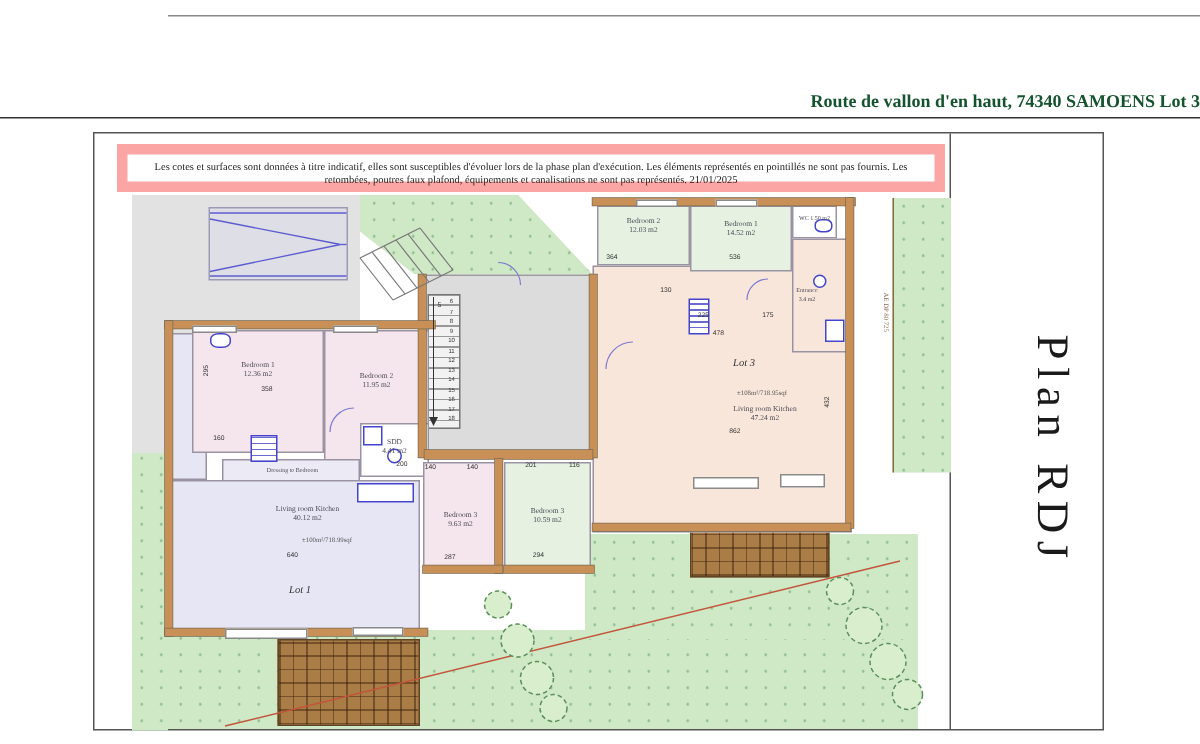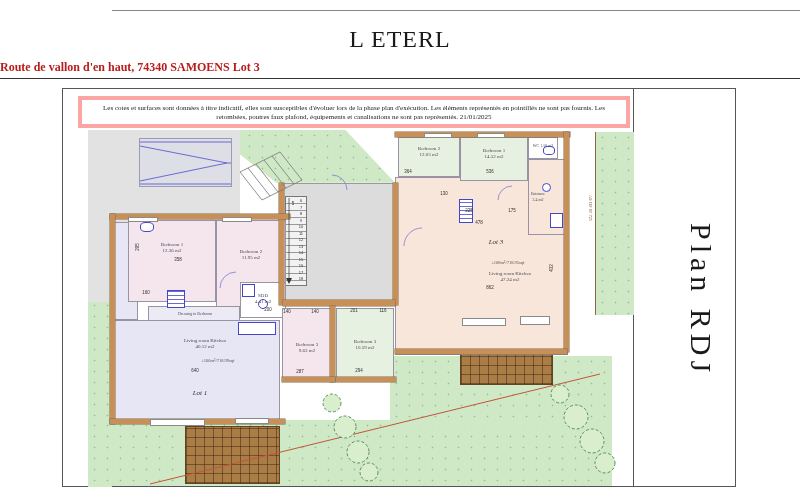--- a/index.html
+++ b/index.html
@@ -29,35 +29,34 @@
   .anote{position:absolute;font:4.5px "Liberation Serif",serif;color:#555;
        transform:translate(-50%,-50%);white-space:nowrap;z-index:5;}
   .dim{position:absolute;font:4.5px "Liberation Sans",sans-serif;color:#333;
        transform:translate(-50%,-50%);white-space:nowrap;z-index:5;}
   .dim.rot{transform:translate(-50%,-50%) rotate(-90deg);}
   .stairnums{position:absolute;font:4px/6.5px "Liberation Sans",sans-serif;color:#333;
        white-space:pre-line;text-align:center;z-index:5;}
   .courtyard{position:absolute;background:#dcdcdc;border:1px solid #9a9a9a;box-sizing:border-box;z-index:2;}
   .driveway{position:absolute;background:#e2e2e2;z-index:1;}
   .title{position:absolute;width:100%;text-align:center;font-size:24px;letter-spacing:1px;color:#1a1a1a;}
-  .subtitle{position:absolute;width:100%;text-align:left;font-size:12px;font-weight:600;color:#b91c1c;}
-  .disc{position:absolute;border:4px solid #fca5a5;box-sizing:border-box;background:#fff;
+  .subtitle{position:absolute;width:100%;text-align:right;font-size:12px;font-weight:600;color:#14532d;}
+  .disc{position:absolute;border:7px solid #fca5a5;box-sizing:border-box;background:#fff;
         font-size:7px;line-height:9px;text-align:center;padding:4px 10px 0 10px;color:#222;z-index:6;}
   .plantitle{position:absolute;writing-mode:vertical-rl;font-size:30px;letter-spacing:5px;
         color:#1a1a1a;text-align:center;z-index:6;}
   .vmarker{position:absolute;writing-mode:vertical-rl;font-size:4.5px;color:#8a6a50;z-index:5;}
   svg.overlay{position:absolute;left:0;top:0;z-index:6;pointer-events:none;}
 </style>
 </head>
 <body>
 
 <div id="stage">
 
   <div class="hline" style="left:112px;top:10px;width:688px;background:#888;"></div>
-  <div class="title" style="top:26px;">L ETERL</div>
   <div class="subtitle" style="top:60px;">Route de vallon d'en haut, 74340 SAMOENS Lot 3</div>
   <div class="hline" style="left:0;top:78px;width:800px;background:#333;"></div>
 
   <div class="frame" style="left:62px;top:88px;width:674px;height:399px;"></div>
   <div class="vline" style="left:633px;top:89px;height:397px;"></div>
   <div class="plantitle" style="left:658px;top:185px;width:60px;height:230px;">Plan RDJ</div>
 
   <div class="disc" style="left:78px;top:96px;width:552px;height:32px;">Les cotes et surfaces sont données à titre indicatif, elles sont susceptibles d'évoluer lors de la phase plan d'exécution. Les éléments représentés en pointillés ne sont pas fournis. Les retombées, poutres faux plafond, équipements et canalisations ne sont pas représentés. 21/01/2025</div>
 
   <div class="grass" style="left:140px;top:130px;width:205px;height:22px;"></div>

